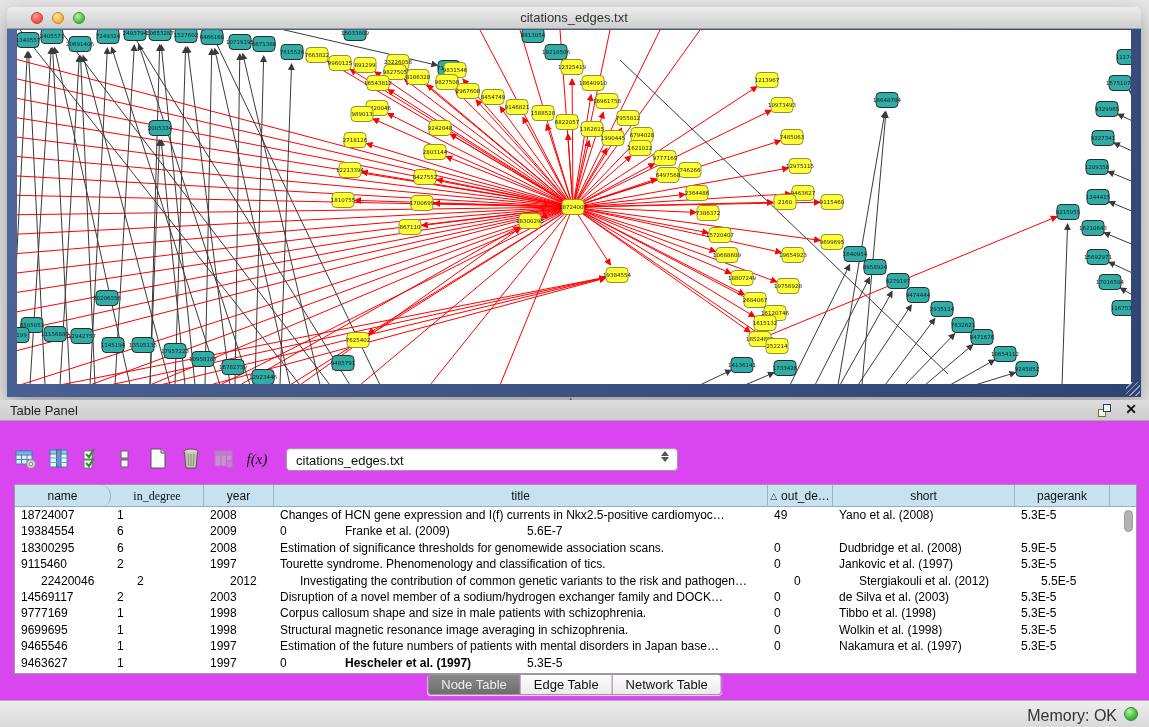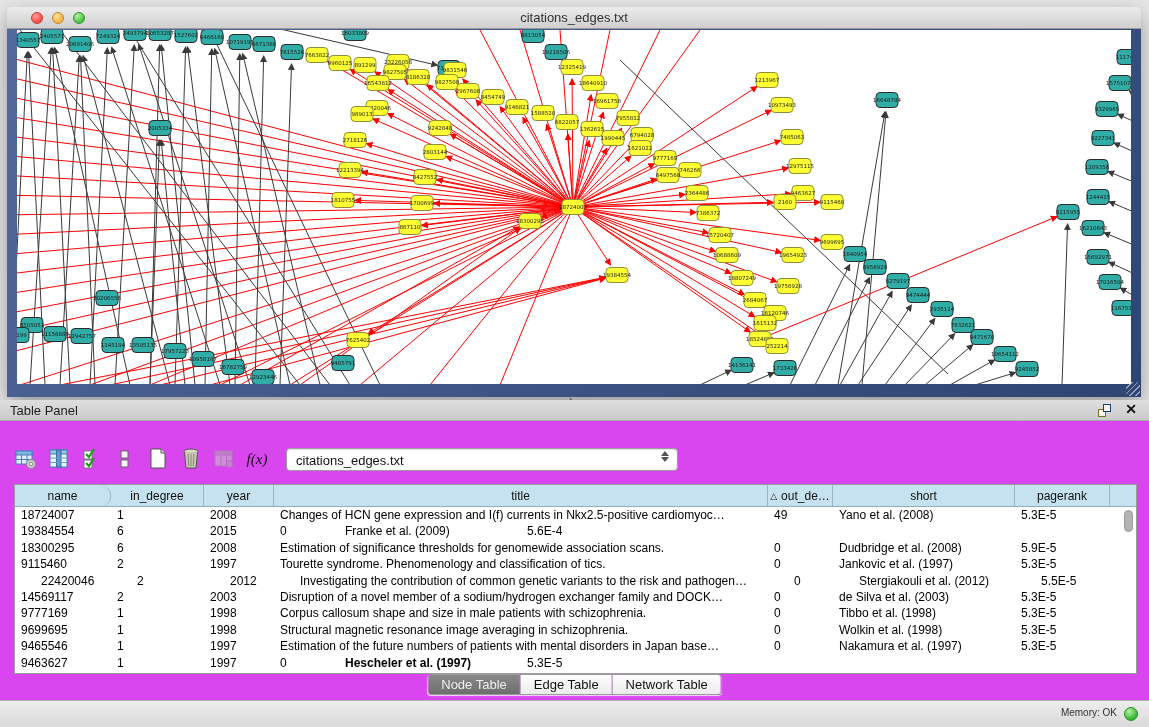--- a/index.html
+++ b/index.html
@@ -63,21 +63,21 @@
     border:1px solid #9a9a9a; border-radius:4px; overflow:hidden; height:21px;
     box-shadow:0 1px 1px rgba(255,255,255,.8); }
   .tab { padding:0 13px; line-height:20px; font-size:13px; background:linear-gradient(#fefefe,#ebebeb);
     color:#111; border-right:1px solid #a6a6a6; }
   .tab:last-child { border-right:none; }
   .tab.selected { background:linear-gradient(#8a8a8a,#6d6d6d); color:#efefef; }
 
   
   .statusbar { position:absolute; left:0; top:700px; width:1149px; height:27px;
     background:linear-gradient(#ededed,#d9d9d9); border-top:1px solid #b0b0b0; }
-  .mem-label { position:absolute; right:32px; top:6px; font-size:10px; color:#333; }
+  .mem-label { position:absolute; right:32px; top:6px; font-size:16px; color:#333; }
   .mem-dot { position:absolute; right:11px; top:6px; width:14px; height:14px; border-radius:50%;
     background:radial-gradient(circle at 35% 28%, #b6f3a2,#33b433 70%); border:1px solid #2b8c2b; }
 </style>
 </head>
 <body>
 
 <div class="net-window">
   <div class="titlebar">
     <span class="tl red"></span>
     <span class="tl yel"></span>
@@ -771,44 +771,44 @@
     <span class="combo-text">citations_edges.txt</span>
     <span class="combo-arrows">
         <span class="arr-up"></span>
         <span class="arr-dn"></span>
       </span>
   </div>
 
   <div class="grid">
     <div class="grid-header" id="grid-header">
         <div class="hcell" style="width: 96px; border-radius: 10px;">name</div>
-        <div class="hcell" style="width: 93px;">in_degree</div>
+        <div class="hcell" style="width: 93px; font-family: Liberation Serif, serif;">in_degree</div>
         <div class="hcell" style="width: 70px;">year</div>
         <div class="hcell" style="width: 494px;">title</div>
         <div class="hcell" style="width: 65px;"><span class="sort">△</span>out_de…</div>
         <div class="hcell" style="width: 182px;">short</div>
         <div class="hcell" style="width: 95px;">pagerank</div>
       </div>
     <div class="grid-body" id="grid-body">
         <div class="row">
           <div class="bcell" style="width: 96px;">18724007</div>
           <div class="bcell" style="width: 93px;">1</div>
           <div class="bcell" style="width: 70px;">2008</div>
           <div class="bcell" style="width: 494px;">Changes of HCN gene expression and I(f) currents in Nkx2.5-positive cardiomyoc…</div>
           <div class="bcell" style="width: 65px;">49</div>
           <div class="bcell" style="width: 182px;">Yano et al. (2008)</div>
           <div class="bcell" style="width: 95px;">5.3E-5</div>
         </div>
         <div class="row">
           <div class="bcell" style="width: 96px;">19384554</div>
           <div class="bcell" style="width: 93px;">6</div>
-          <div class="bcell" style="width: 70px;">2015</div>
+          <div class="bcell" style="width: 70px;">2009</div>
           <div class="bcell" style="width: 65px;">0</div>
           <div class="bcell" style="width: 182px;">Franke et al. (2009)</div>
-          <div class="bcell" style="width: 95px;">5.6E-4</div>
+          <div class="bcell" style="width: 95px;">5.6E-7</div>
         </div>
         <div class="row">
           <div class="bcell" style="width: 96px;">18300295</div>
           <div class="bcell" style="width: 93px;">6</div>
           <div class="bcell" style="width: 70px;">2008</div>
           <div class="bcell" style="width: 494px;">Estimation of significance thresholds for genomewide association scans.</div>
           <div class="bcell" style="width: 65px;">0</div>
           <div class="bcell" style="width: 182px;">Dudbridge et al. (2008)</div>
           <div class="bcell" style="width: 95px;">5.9E-5</div>
         </div>

